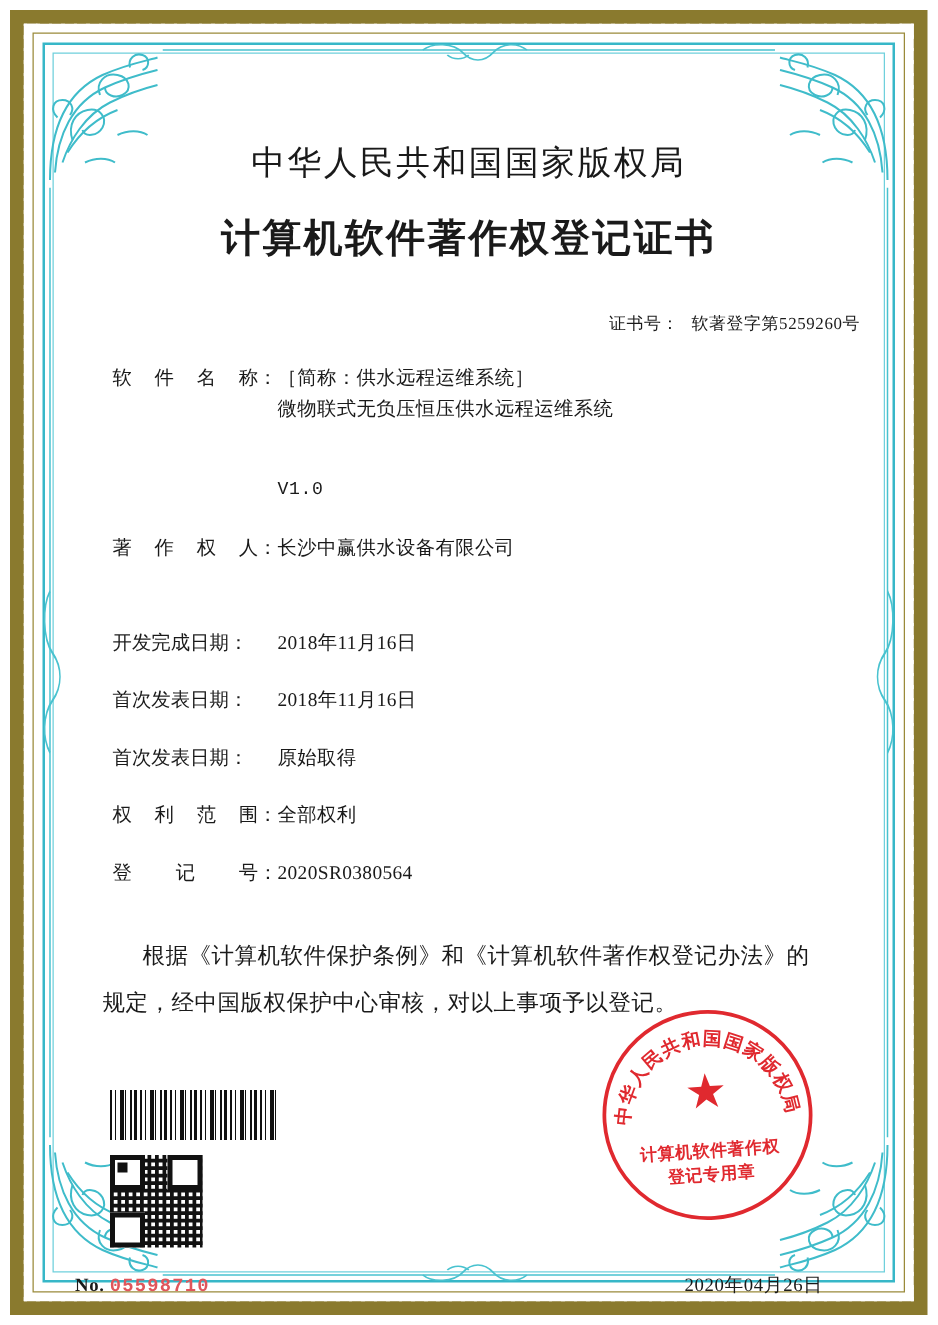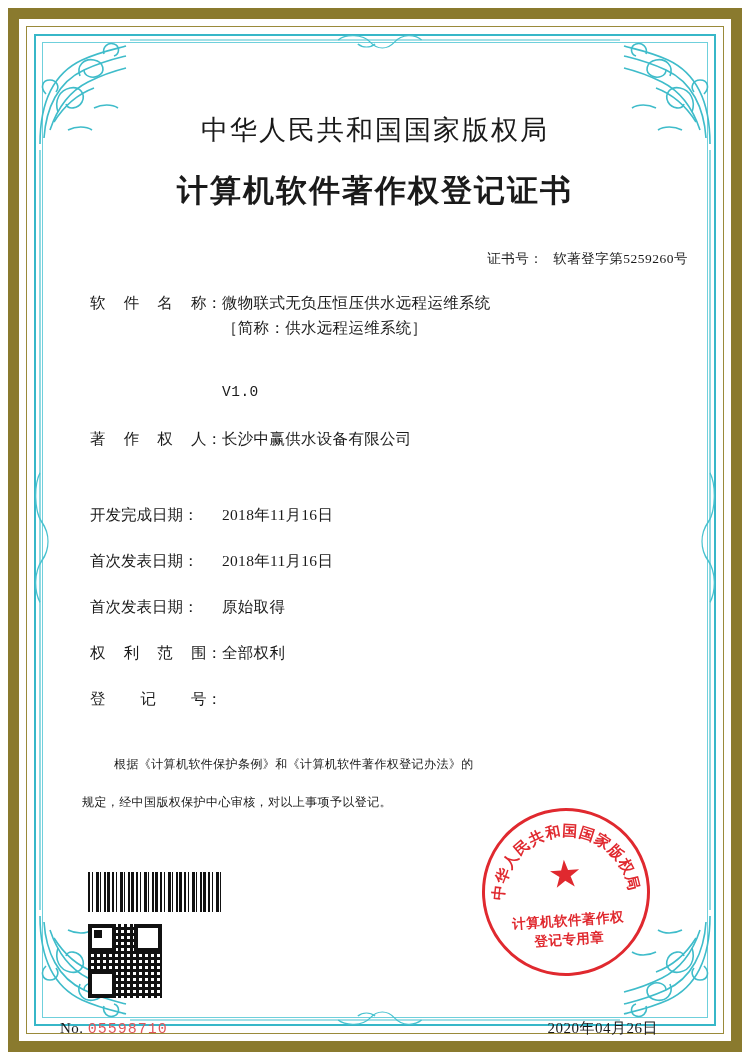--- a/index.html
+++ b/index.html
@@ -167,21 +167,21 @@
     font-size: 14.5px;
     letter-spacing: 0.5px;
     margin-top: 40px;
   }
 
   .gap-lg { height: 44px; }
   .gap-md { height: 14px; }
 
   .statement {
     margin-top: 34px;
-    font-size: 12px;
+    font-size: 18px;
     line-height: 38px;
     letter-spacing: 0.4px;
     padding-left: 22px;
     padding-right: 8px;
   }
   .statement .indent { text-indent: 32px; display: block; }
 
   
   .codes {
     position: absolute;
@@ -289,20 +289,21 @@
     left: 60px;
     right: 62px;
     bottom: 22px;
     display: flex;
     justify-content: space-between;
     align-items: flex-end;
     font-size: 15px;
   }
   .footer .serial {
     letter-spacing: 0.5px;
+    font-weight: bold;
   }
   .footer .serial .num {
     color: #e0565b;
     font-family: "Liberation Mono", "DejaVu Sans Mono", monospace;
     letter-spacing: 1px;
   }
   .footer .issue-date {
     letter-spacing: 0.5px;
     padding-right: 30px;
   }
@@ -413,22 +414,22 @@
     <div class="fields">
 
       <div class="field-row">
         <div class="field-label spread">
           <span>软</span>
           <span>件</span>
           <span>名</span>
           <span>称：</span>
         </div>
         <div class="field-value">
+          <span class="line">［简称：供水远程运维系统］</span>
           <span class="line">微物联式无负压恒压供水远程运维系统</span>
-          <span class="line">［简称：供水远程运维系统］</span>
           <span class="line mono">V1.0</span>
         </div>
       </div>
 
       <div class="gap-md"></div>
 
       <div class="field-row">
         <div class="field-label spread">
           <span>著</span>
           <span>作</span>
@@ -481,20 +482,23 @@
         </div>
       </div>
 
       <div class="gap-md"></div>
 
       <div class="field-row">
         <div class="field-label spread">
           <span>登</span>
           <span>记</span>
           <span>号：</span>
+        </div>
+        <div class="field-value">
+          <span class="line">2020SR0380564</span>
         </div>
       </div>
 
     </div>
 
     <div class="statement">
       <span class="indent">根据《计算机软件保护条例》和《计算机软件著作权登记办法》的</span>
       <span>规定，经中国版权保护中心审核，对以上事项予以登记。</span>
     </div>
 

